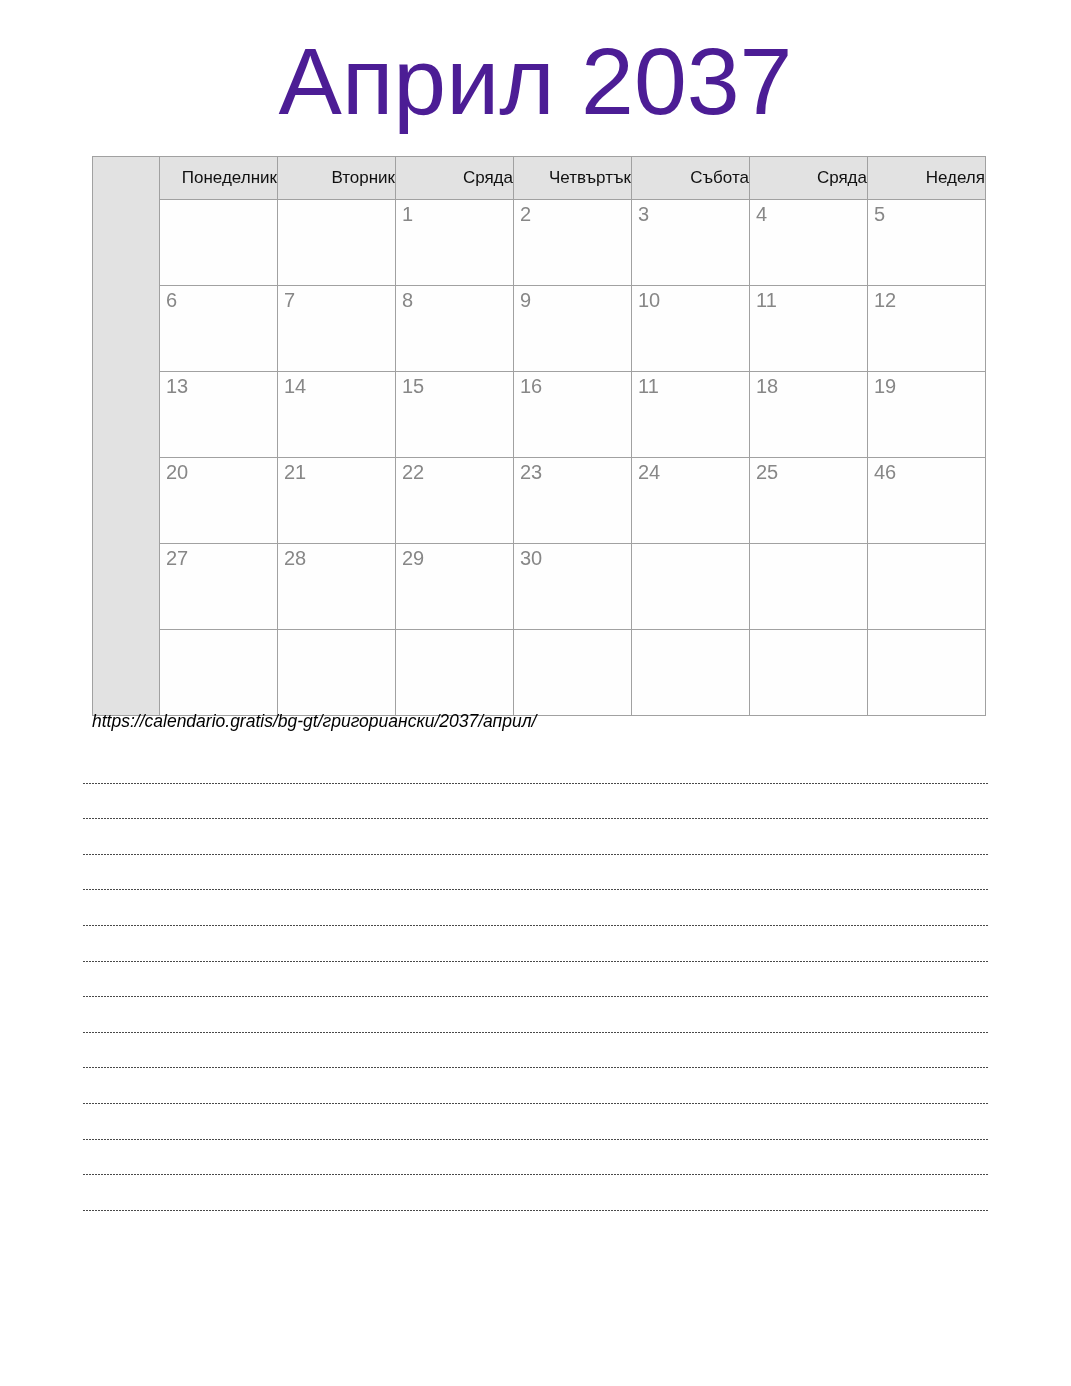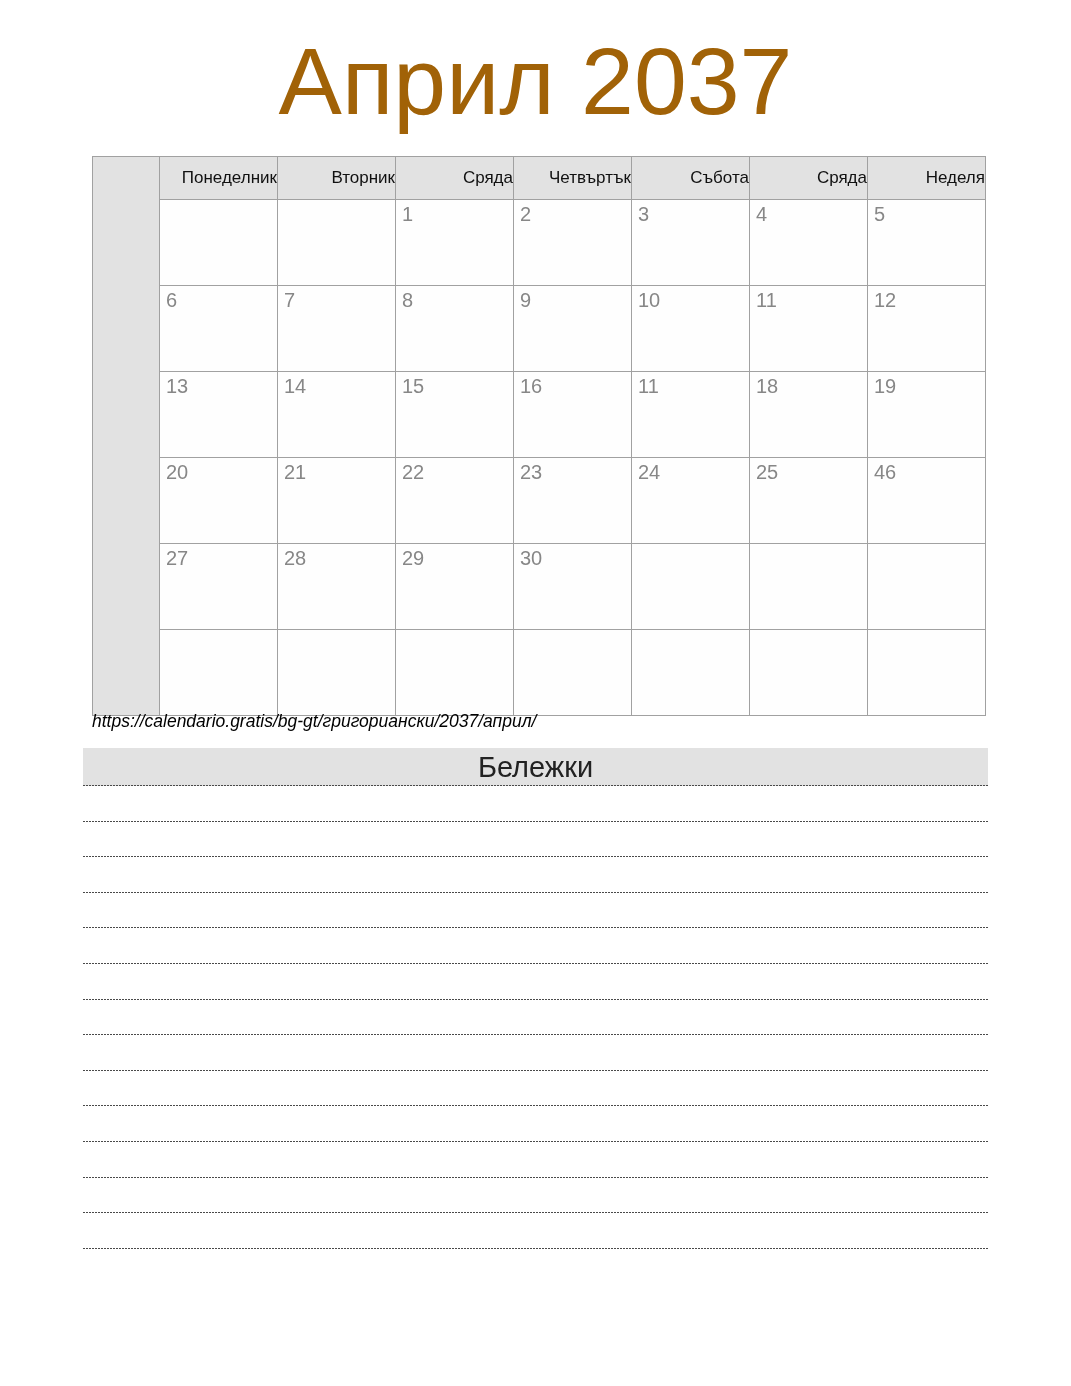--- a/index.html
+++ b/index.html
@@ -16,21 +16,21 @@
   .title {
     position: absolute;
     top: 34px;
     left: 0;
     width: 100%;
     margin: 0;
     text-align: center;
     font-size: 95px;
     font-weight: 400;
     line-height: 95px;
-    color: #a16207;
+    color: #4c1d95;
     letter-spacing: 0;
   }
 
   
   table.calendar {
     position: absolute;
     left: 92px;
     top: 156px;
     border-collapse: collapse;
     table-layout: fixed;
@@ -271,21 +271,20 @@
       <td class="day">
             <span class="num"></span>
           </td>
     </tr>
   </tbody>
     </table>
 
   <div class="src-url">https://calendario.gratis/bg-gt/григориански/2037/април/</div>
 
   <div class="notes">
-    <div class="notes-header">Бележки</div>
     <div class="notes-lines">
         <div class="note-line"></div>
         <div class="note-line"></div>
         <div class="note-line"></div>
         <div class="note-line"></div>
         <div class="note-line"></div>
         <div class="note-line"></div>
         <div class="note-line"></div>
         <div class="note-line"></div>
         <div class="note-line"></div>

